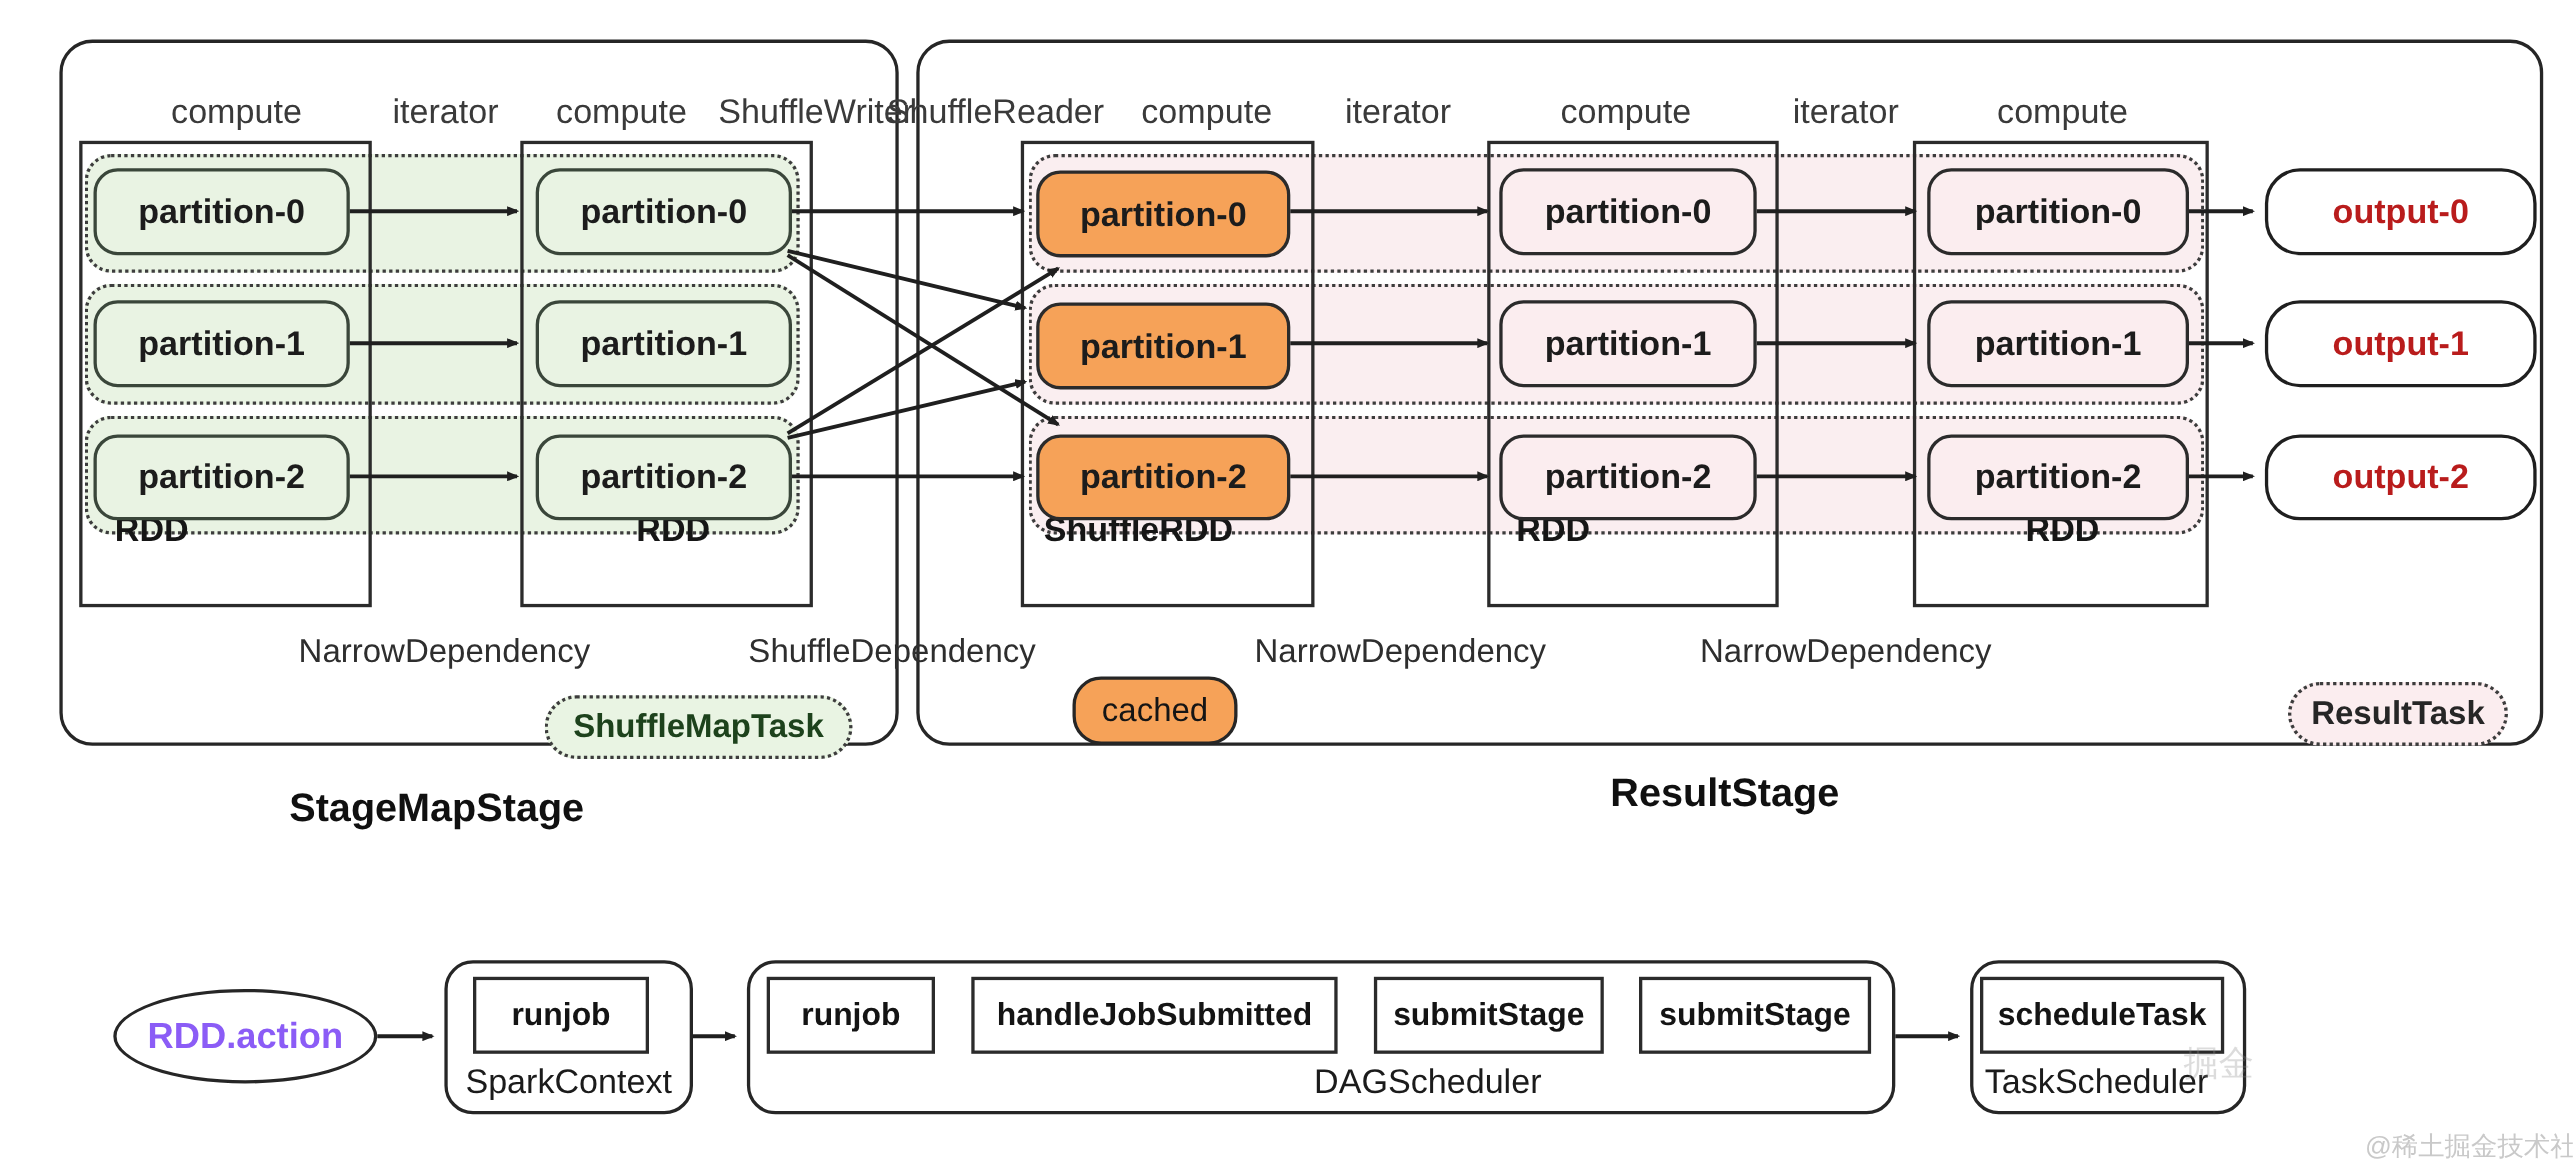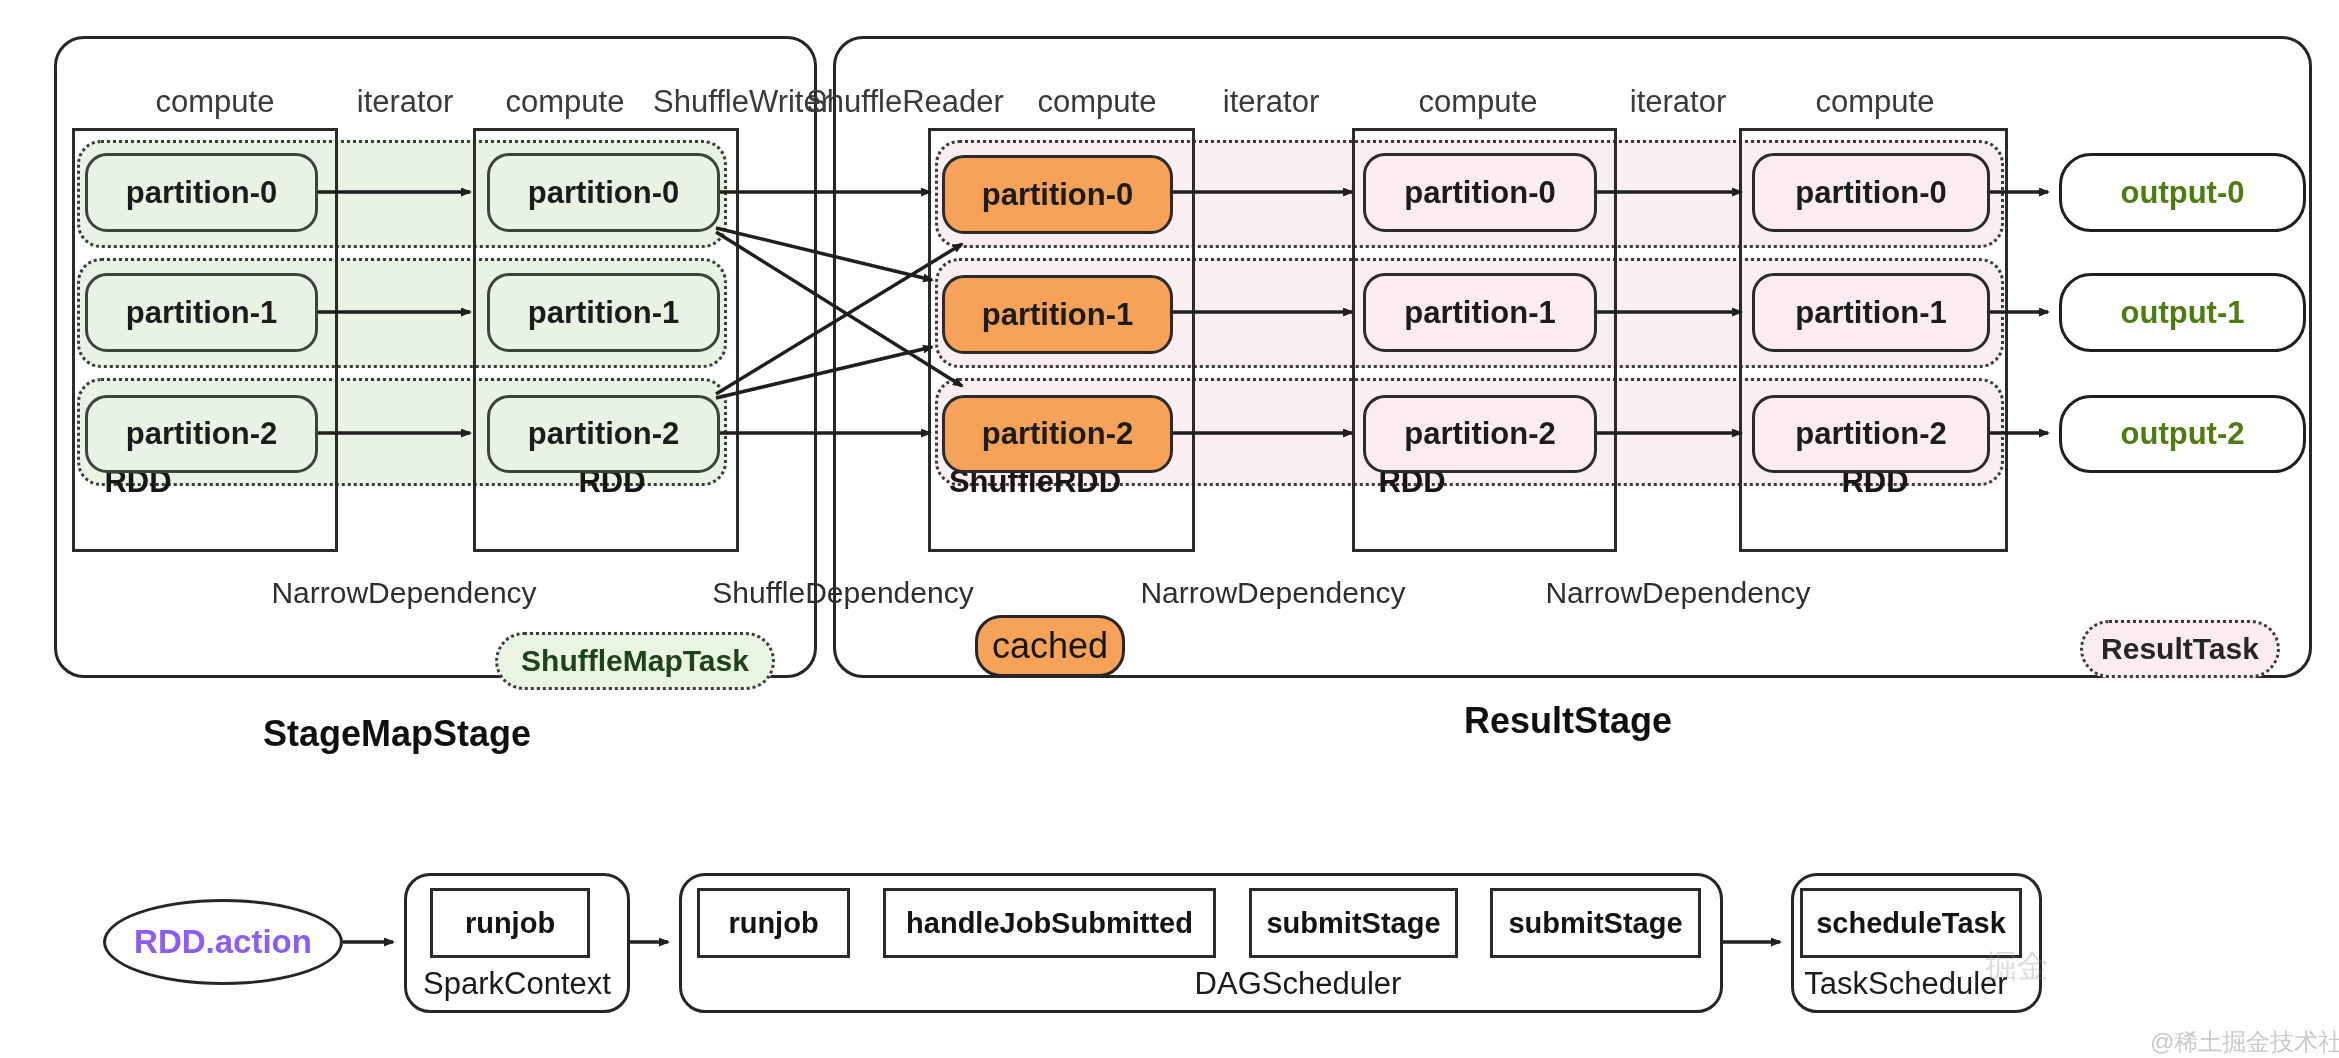--- a/index.html
+++ b/index.html
@@ -11,29 +11,29 @@
   .rowband.green{background:#e9f3e3;}
   .rowband.pink{background:#faeef0;}
   .colbox{position:absolute;top:128px;height:424px;border:3px solid #2b2b2b;z-index:2;box-sizing:border-box;background:transparent;}
   .part{position:absolute;width:233px;height:79px;border:3.5px solid #3a463a;border-radius:22px;
         display:flex;align-items:center;justify-content:center;font-size:31px;font-weight:bold;
         color:#1c1c1c;background:#e9f3e3;z-index:4;box-sizing:border-box;white-space:nowrap;}
   .part.orange{background:#f6a258;border-color:#2b2b2b;}
   .part.pink{background:#fbedef;border-color:#2b2b2b;}
   .outputbox{position:absolute;width:247px;height:79px;border:3.5px solid #1f1f1f;border-radius:32px;
         display:flex;align-items:center;justify-content:center;font-size:31px;font-weight:bold;
-        color:#4d7c0f;background:#ffffff;z-index:4;box-sizing:border-box;}
+        color:#b91c1c;background:#ffffff;z-index:4;box-sizing:border-box;}
   .hdr{position:absolute;top:84px;transform:translateX(-50%);font-size:31px;color:#3a3a3a;z-index:3;white-space:nowrap;}
   .rddlabel{position:absolute;top:464px;transform:translateX(-50%);font-size:31px;font-weight:600;color:#161616;z-index:3;white-space:nowrap;}
   .deplabel{position:absolute;top:576px;transform:translateX(-50%);font-size:30px;color:#2e2e2e;z-index:3;white-space:nowrap;}
   .badge{position:absolute;display:flex;align-items:center;justify-content:center;box-sizing:border-box;z-index:6;white-space:nowrap;}
   .badge.smt{left:495px;top:620px;width:280px;height:58px;border:3.5px dotted #3c3c3c;border-radius:29px;
              background:#e9f4e3;font-size:30px;font-weight:bold;color:#1d421c;margin-top:12px;}
   .badge.cached{left:975px;top:615px;width:150px;height:62px;border:3.5px solid #262626;border-radius:26px;
-             background:#f6a258;font-size:36px;font-weight:500;color:#151515;text-align:center;}
+             background:#f6a258;font-size:30px;font-weight:500;color:#151515;text-align:center;}
   .badge.rt{left:2080px;top:620px;width:200px;height:58px;border:3.5px dotted #3c3c3c;border-radius:29px;
              background:#fbedef;font-size:30px;font-weight:bold;color:#262626;}
   .stagetitle{position:absolute;transform:translateX(-50%);font-size:36px;font-weight:bold;color:#101010;z-index:3;white-space:nowrap;}
   .flowbox{position:absolute;top:873px;height:140px;border:3.5px solid #262626;border-radius:26px;
            background:#fff;box-sizing:border-box;z-index:2;}
   .ellipse{position:absolute;left:103px;top:899px;width:240px;height:86px;border:3.5px solid #262626;
            border-radius:50%;background:#fff;display:flex;align-items:center;justify-content:center;
            font-size:33px;font-weight:bold;color:#8b5cf6;z-index:2;box-sizing:border-box;}
   .method{position:absolute;top:888px;height:70px;border:3px solid #2b2b2b;background:#fff;
           display:flex;align-items:center;justify-content:center;font-weight:bold;font-size:29px;
@@ -100,21 +100,21 @@
   <div class="outputbox" style="left:2059px;top:273px;">output-1</div>
   <div class="outputbox" style="left:2059px;top:395px;height:78px;">output-2</div>
 
   <div class="rddlabel" style="left:138px;">RDD</div>
   <div class="rddlabel" style="left:612px;">RDD</div>
   <div class="rddlabel" style="left:1035px;">ShuffleRDD</div>
   <div class="rddlabel" style="left:1412px;">RDD</div>
   <div class="rddlabel" style="left:1875px;">RDD</div>
 
   <div class="deplabel" style="left:404px;">NarrowDependency</div>
-  <div class="deplabel" style="left:843px;">ShuffleDependency</div>
+  <div class="deplabel" style="left:811px;">ShuffleDependency</div>
   <div class="deplabel" style="left:1273px;">NarrowDependency</div>
   <div class="deplabel" style="left:1678px;">NarrowDependency</div>
 
   <div class="badge smt">ShuffleMapTask</div>
   <div class="badge cached">cached</div>
   <div class="badge rt">ResultTask</div>
 
   <div class="stagetitle" style="left:397px;top:713px;">StageMapStage</div>
   <div class="stagetitle" style="left:1568px;top:700px;">ResultStage</div>
 

